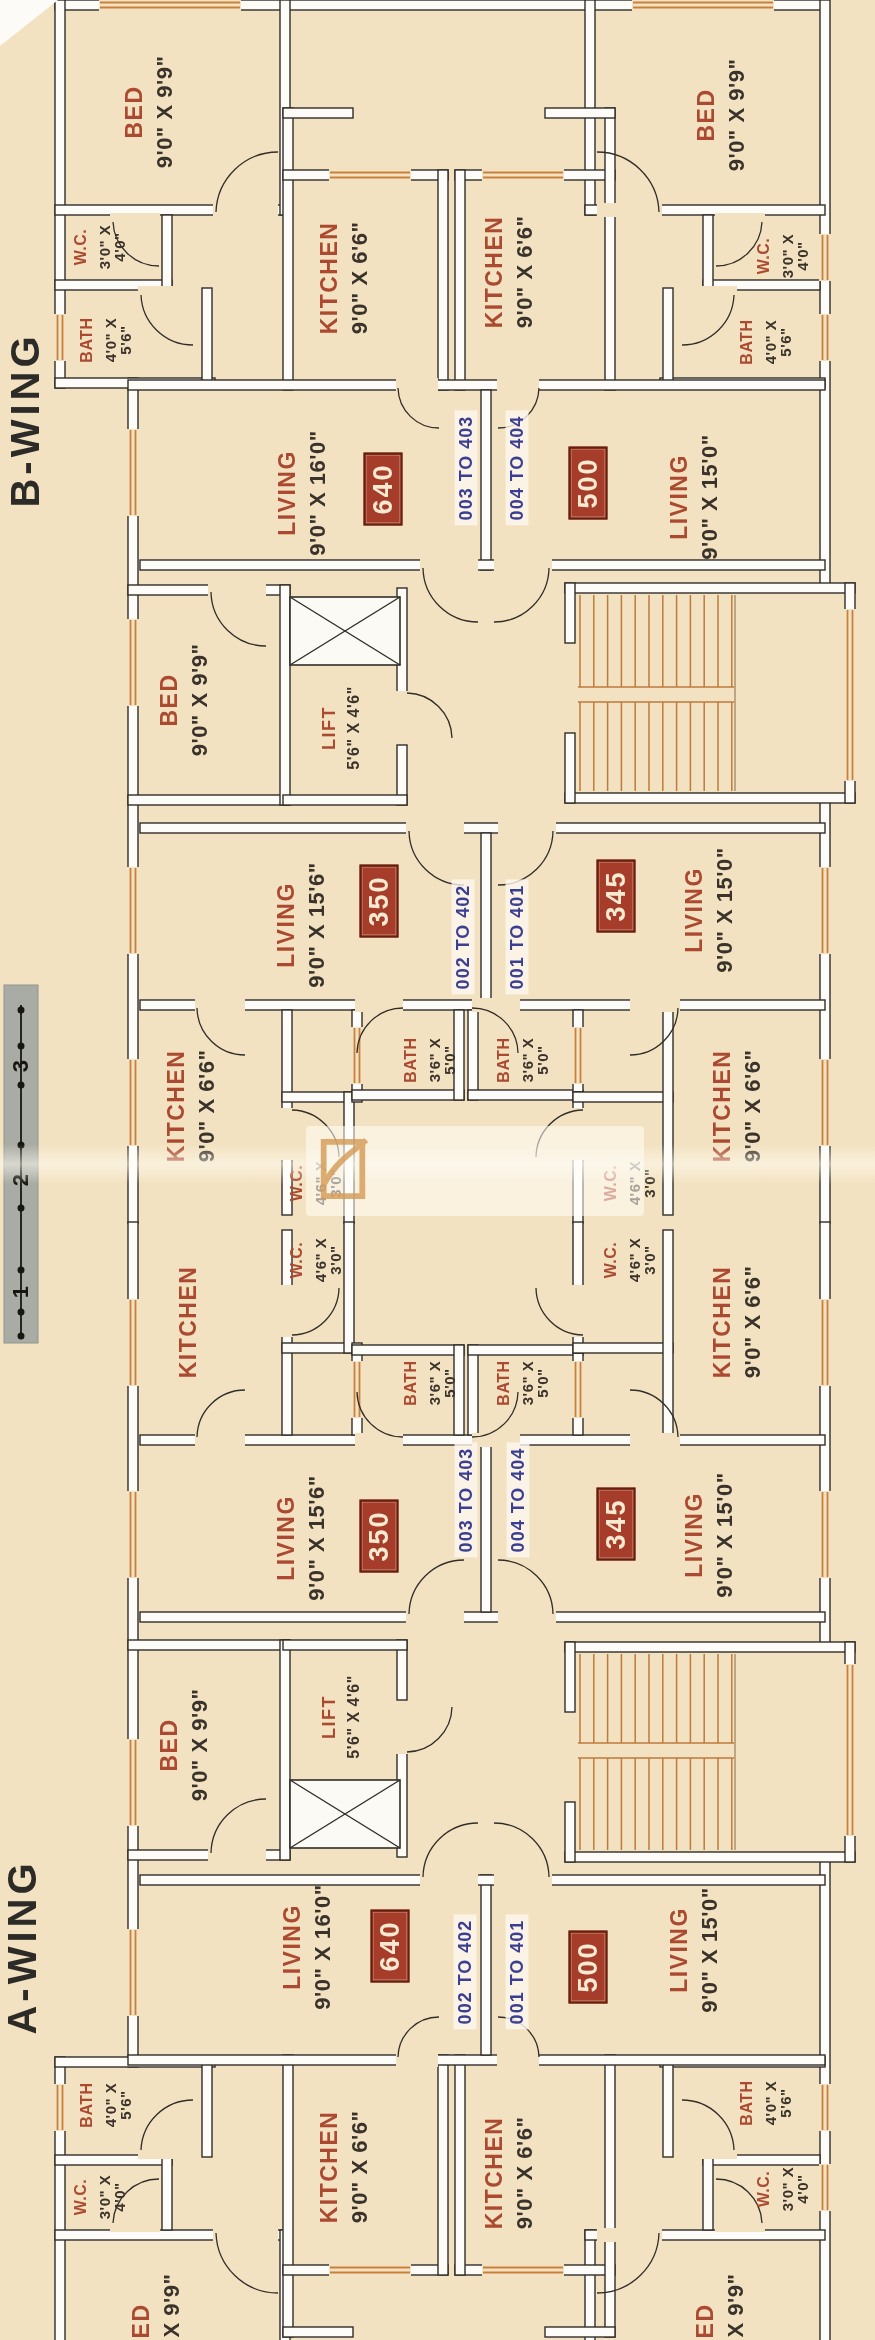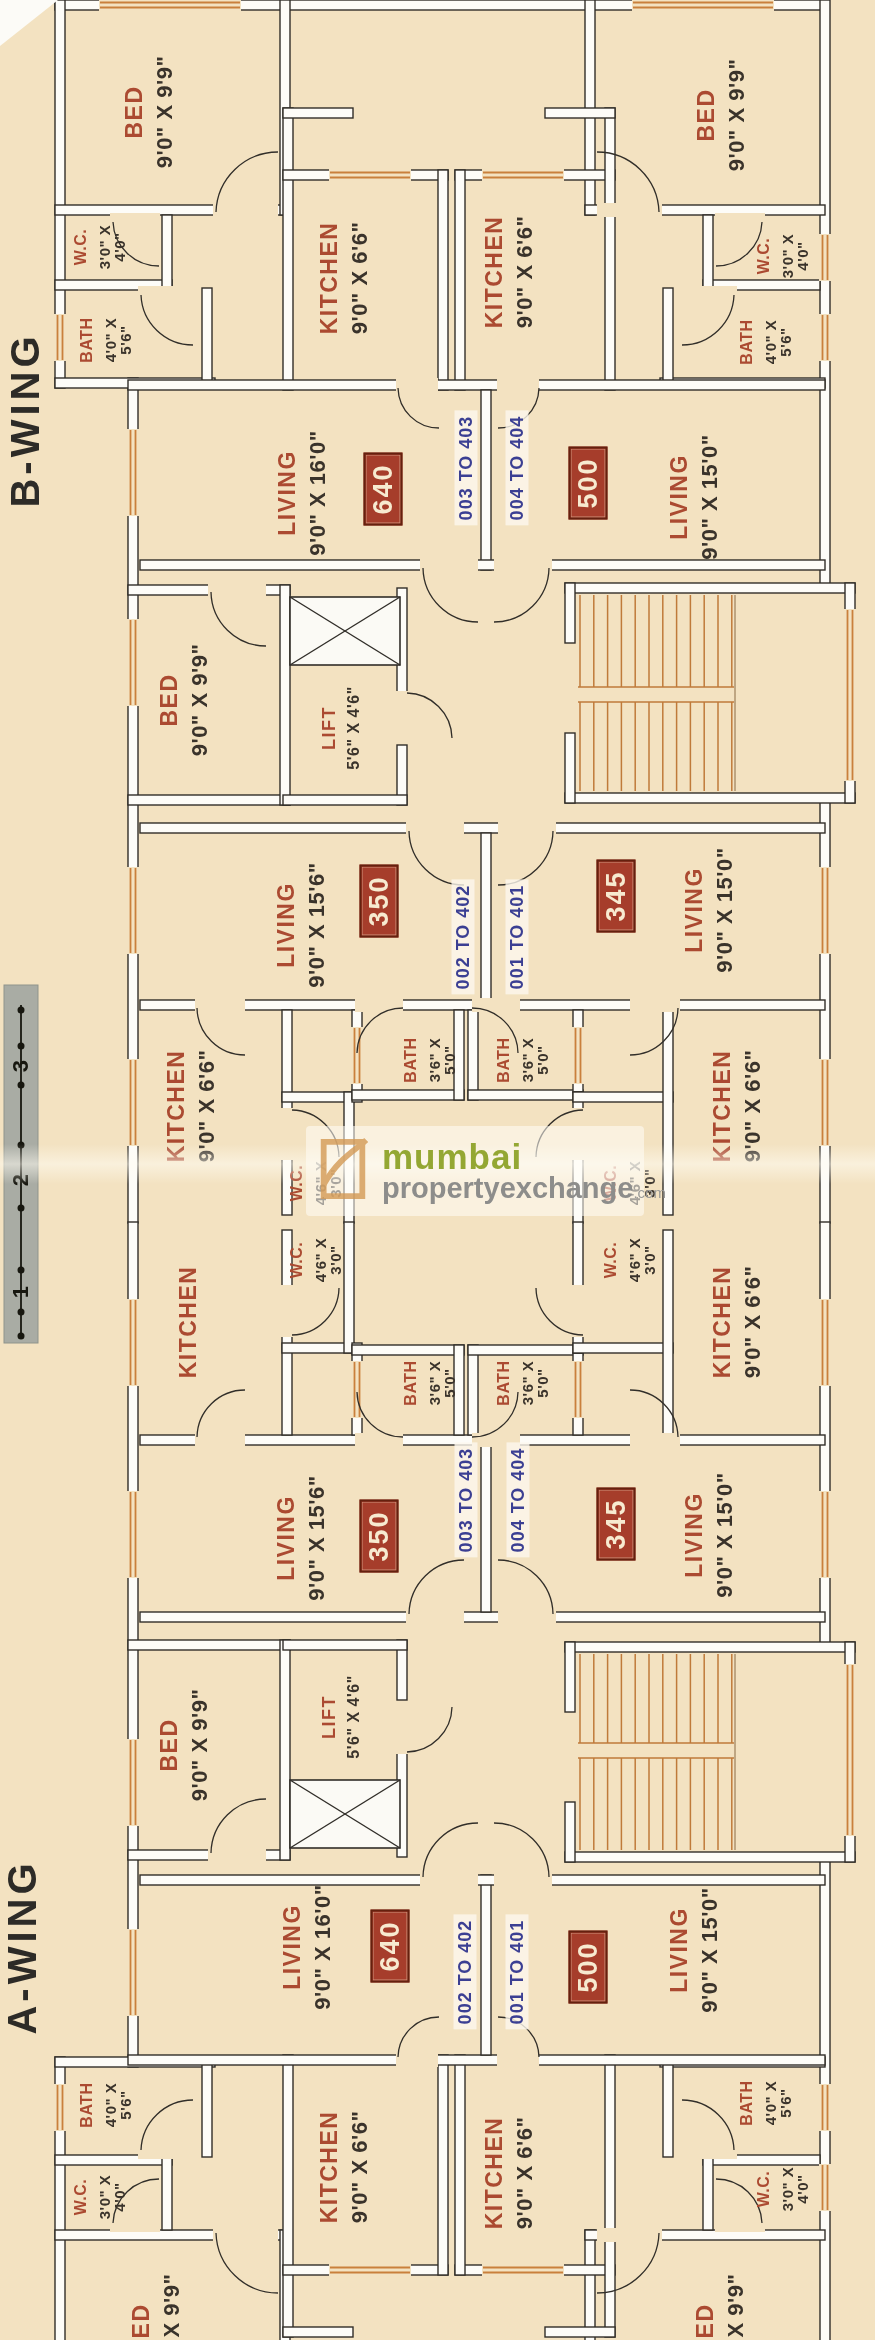--- a/index.html
+++ b/index.html
@@ -588,18 +588,14 @@
   <div class="mark" style="left:21px;top:1180px">2</div>
   <div class="mark" style="left:21px;top:1292px">1</div>
 
   <div class="logo">
     <span>
       <svg width="58" height="70" viewBox="0 0 60 72" style="opacity:.8">
         <path d="M10 8 H50 V64 H10 Z" fill="none" stroke="#d49a55" stroke-width="6"></path>
         <path d="M10 52 C26 24 44 16 54 6" fill="none" stroke="#d49a55" stroke-width="6"></path>
       </svg>
     </span>
-    <span class="logo-text">
-      <span class="brand1">mumbai</span>
-      <span class="brand2"><span>propertyexchange</span><span class="suffix">.com</span></span>
-    </span>
   </div>
 </div>
 
 </body></html>

